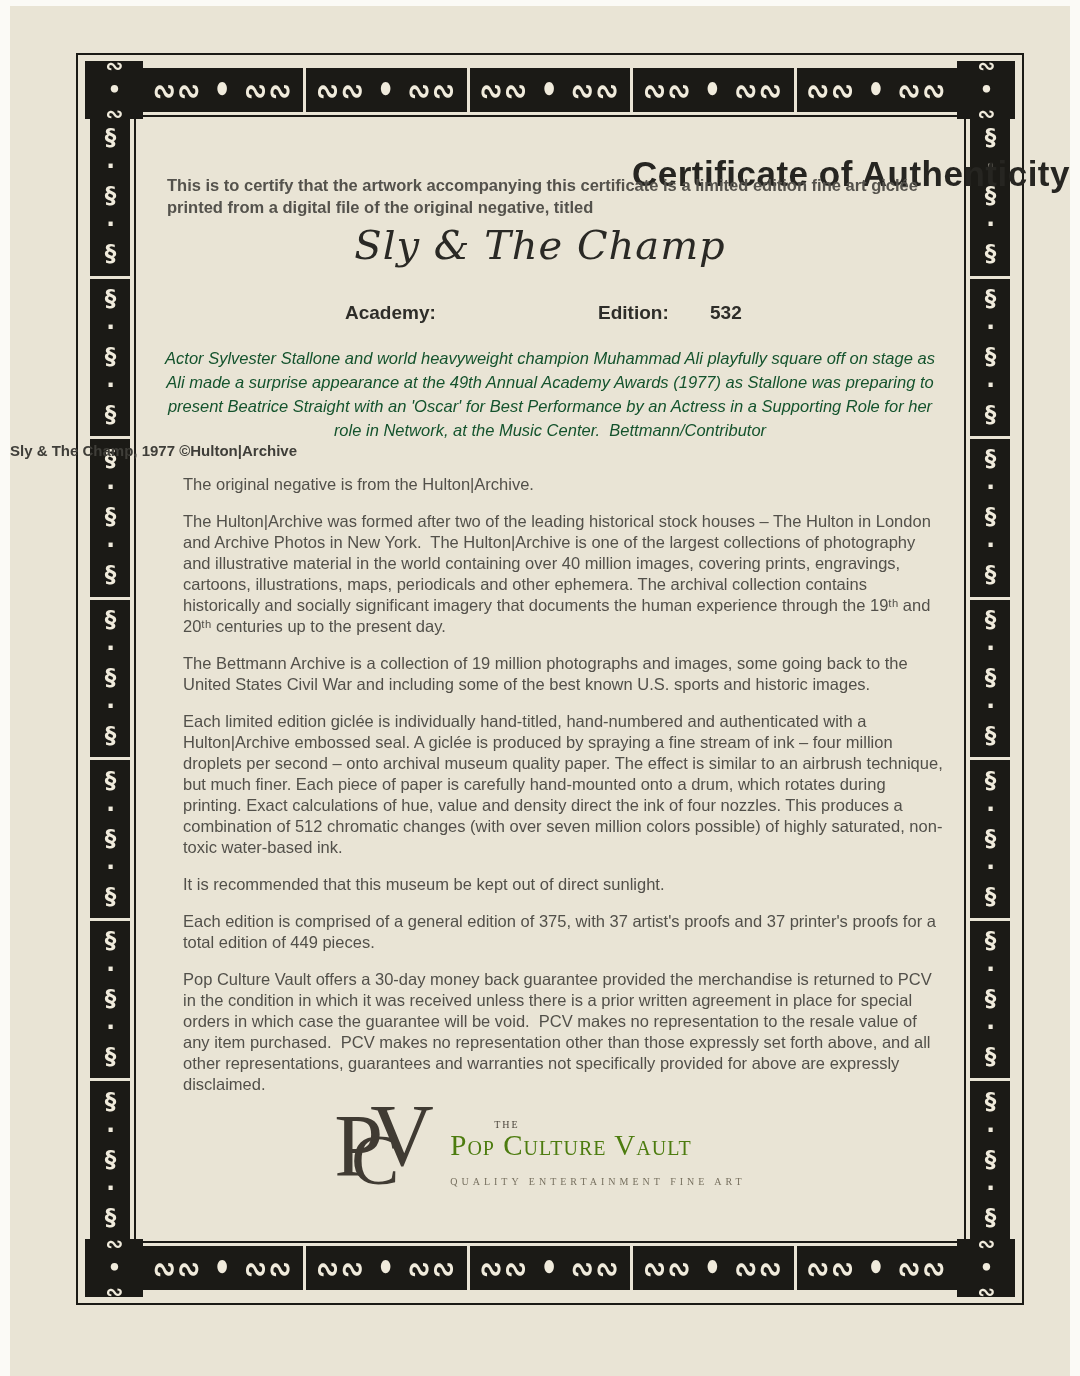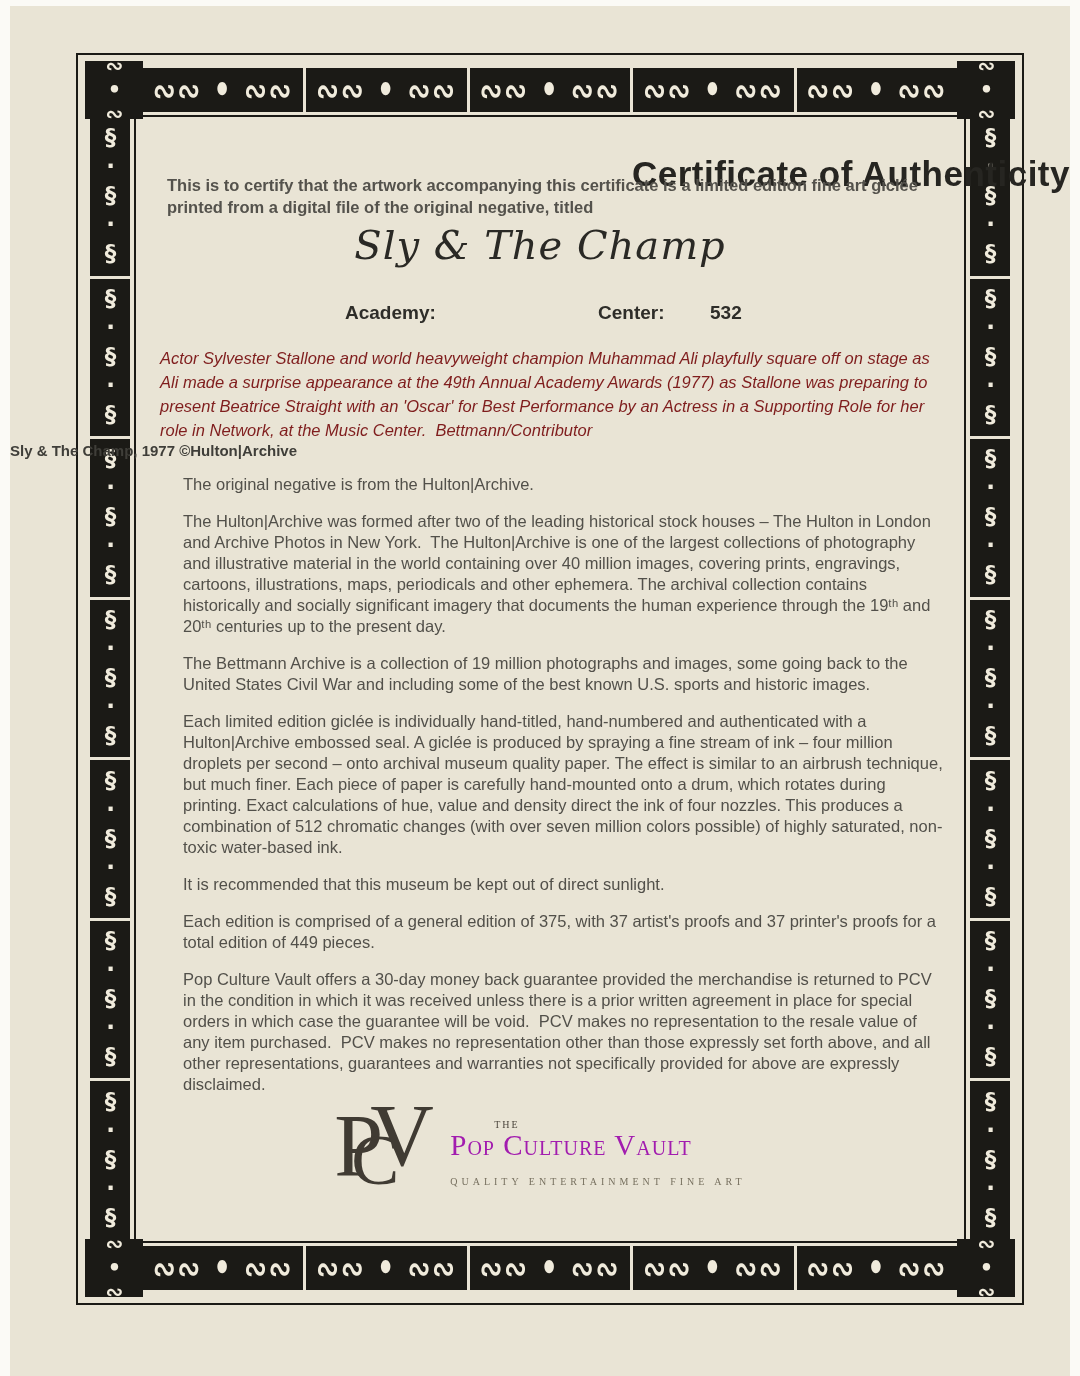--- a/index.html
+++ b/index.html
@@ -56,22 +56,22 @@
     position:absolute;top:216px;left:0;width:100%;text-align:center;
     font-family:"DejaVu Serif","Liberation Serif",serif;font-style:italic;
     font-size:40px;color:#2a2925;letter-spacing:1px;
   }
   .numrow{position:absolute;top:296px;left:0;width:100%;height:30px;
     font-size:19px;font-weight:bold;color:#2e2d29;}
   .numrow .num-label{position:absolute;left:335px;}
   .numrow .ed-label{position:absolute;left:588px;}
   .numrow .ed-value{position:absolute;left:700px;}
   .description{
-    position:absolute;top:340px;left:150px;width:780px;
-    font-style:italic;font-size:16.5px;line-height:24px;color:#7f1d1d;white-space:pre-wrap;
+    position:absolute;top:340px;left:150px;width:780px;text-align:center;
+    font-style:italic;font-size:16.5px;line-height:24px;color:#14532d;white-space:pre-wrap;
   }
   .caption{
     position:absolute;top:436px;left:0;width:100%;text-align:left;
     font-size:15px;font-weight:bold;color:#3f3e39;
   }
   .body-copy{position:absolute;top:468px;left:157px;width:778px;}
   .body-copy p{
     margin:0 0 16px 16px;font-size:16.5px;line-height:21px;color:#52504a;white-space:pre-wrap;
   }
   
@@ -80,21 +80,21 @@
   .monogram span{
     position:absolute;font-family:"Liberation Serif","DejaVu Serif",serif;color:#403b33;
   }
   .mono-p{left:0;top:4px;font-size:88px;}
   .mono-v{left:36px;top:-6px;font-size:88px;}
   .mono-c{left:17px;top:28px;font-size:72px;}
   .logo-text{padding-top:28px;margin-left:-6px;}
   .logo-the{font-family:"Liberation Serif",serif;font-size:10px;letter-spacing:2px;color:#4c463d;margin-left:44px;}
   .logo-name{
     font-family:"Liberation Serif","DejaVu Serif",serif;font-variant:small-caps;
-    font-size:29px;color:#a21caf;letter-spacing:1px;line-height:30px;
+    font-size:29px;color:#4d7c0f;letter-spacing:1px;line-height:30px;
   }
   .logo-tagline{font-family:"Liberation Serif",serif;font-size:10px;letter-spacing:4px;color:#77705f;margin-top:16px;}
 </style>
 </head>
 <body>
 
 <div class="paper">
 
   <div>
     <div class="pin pin-outer"></div>
@@ -199,21 +199,21 @@
   </div>
 
   <div class="title">Certificate of Authenticity</div>
 
   <div class="intro">This is to certify that the artwork accompanying this certificate is a limited edition fine art giclée printed from a digital file of the original negative, titled</div>
 
   <div class="artwork-title">Sly &amp; The Champ</div>
 
   <div class="numrow">
     <span class="num-label">Academy:</span>
-    <span class="ed-label">Center:</span>
+    <span class="ed-label">Edition:</span>
     <span class="ed-value">532</span>
   </div>
 
   <div class="description">Actor Sylvester Stallone and world heavyweight champion Muhammad Ali playfully square off on stage as Ali made a surprise appearance at the 49th Annual Academy Awards (1977) as Stallone was preparing to present Beatrice Straight with an 'Oscar' for Best Performance by an Actress in a Supporting Role for her role in Network, at the Music Center.  Bettmann/Contributor</div>
 
   <div class="caption">Sly &amp; The Champ, 1977 ©Hulton|Archive</div>
 
   <div class="body-copy">
     <p>The original negative is from the Hulton|Archive.</p>
     <p>The Hulton|Archive was formed after two of the leading historical stock houses – The Hulton in London and Archive Photos in New York.  The Hulton|Archive is one of the largest collections of photography and illustrative material in the world containing over 40 million images, covering prints, engravings, cartoons, illustrations, maps, periodicals and other ephemera. The archival collection contains historically and socially significant imagery that documents the human experience through the 19ᵗʰ and 20ᵗʰ centuries up to the present day.</p>

